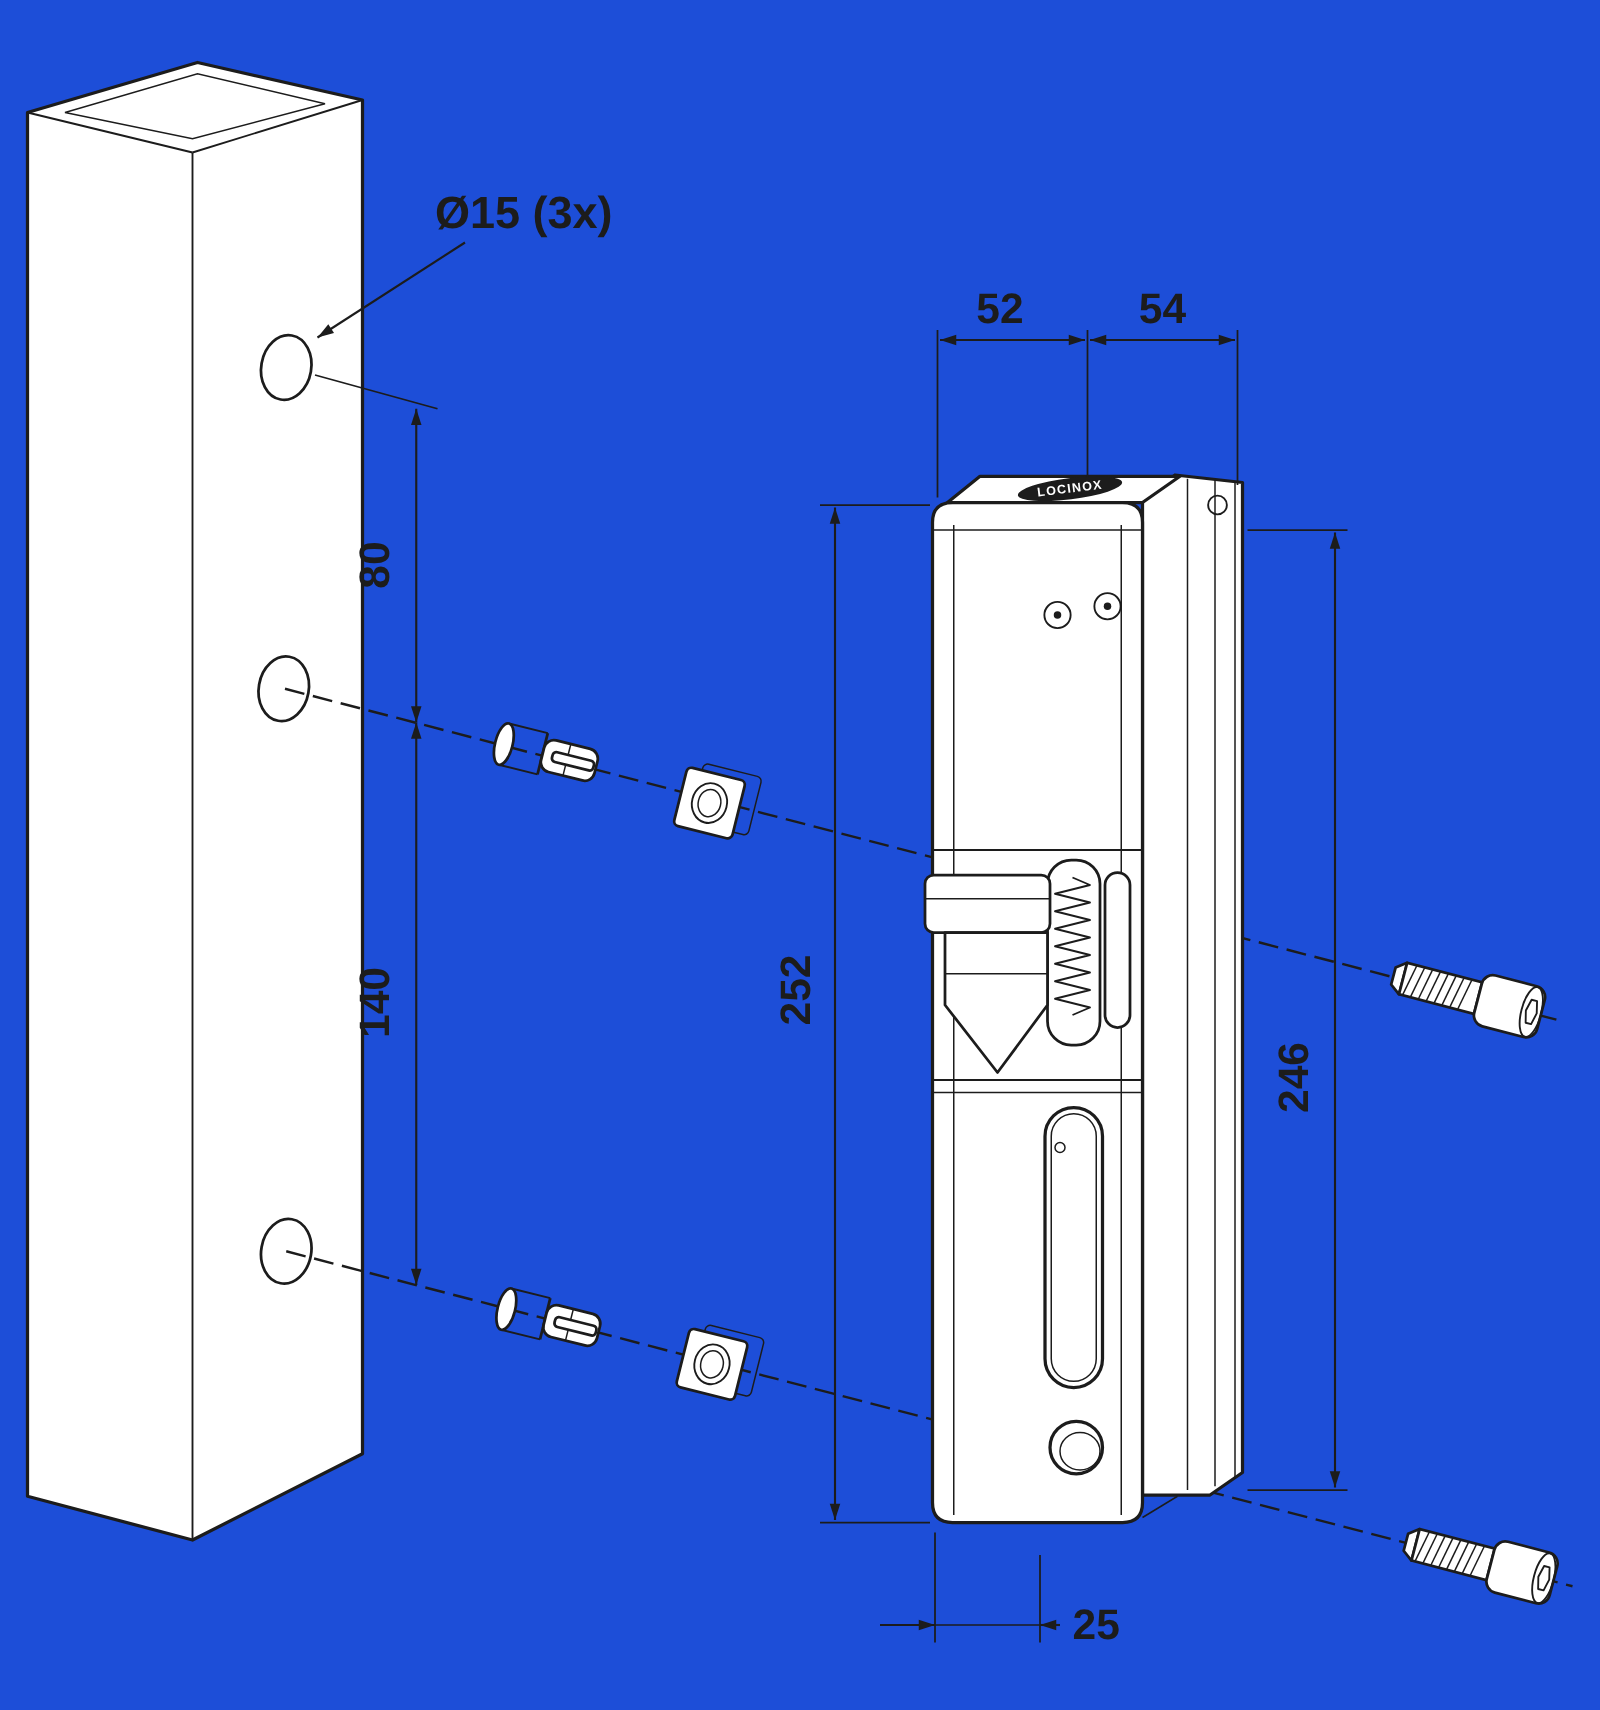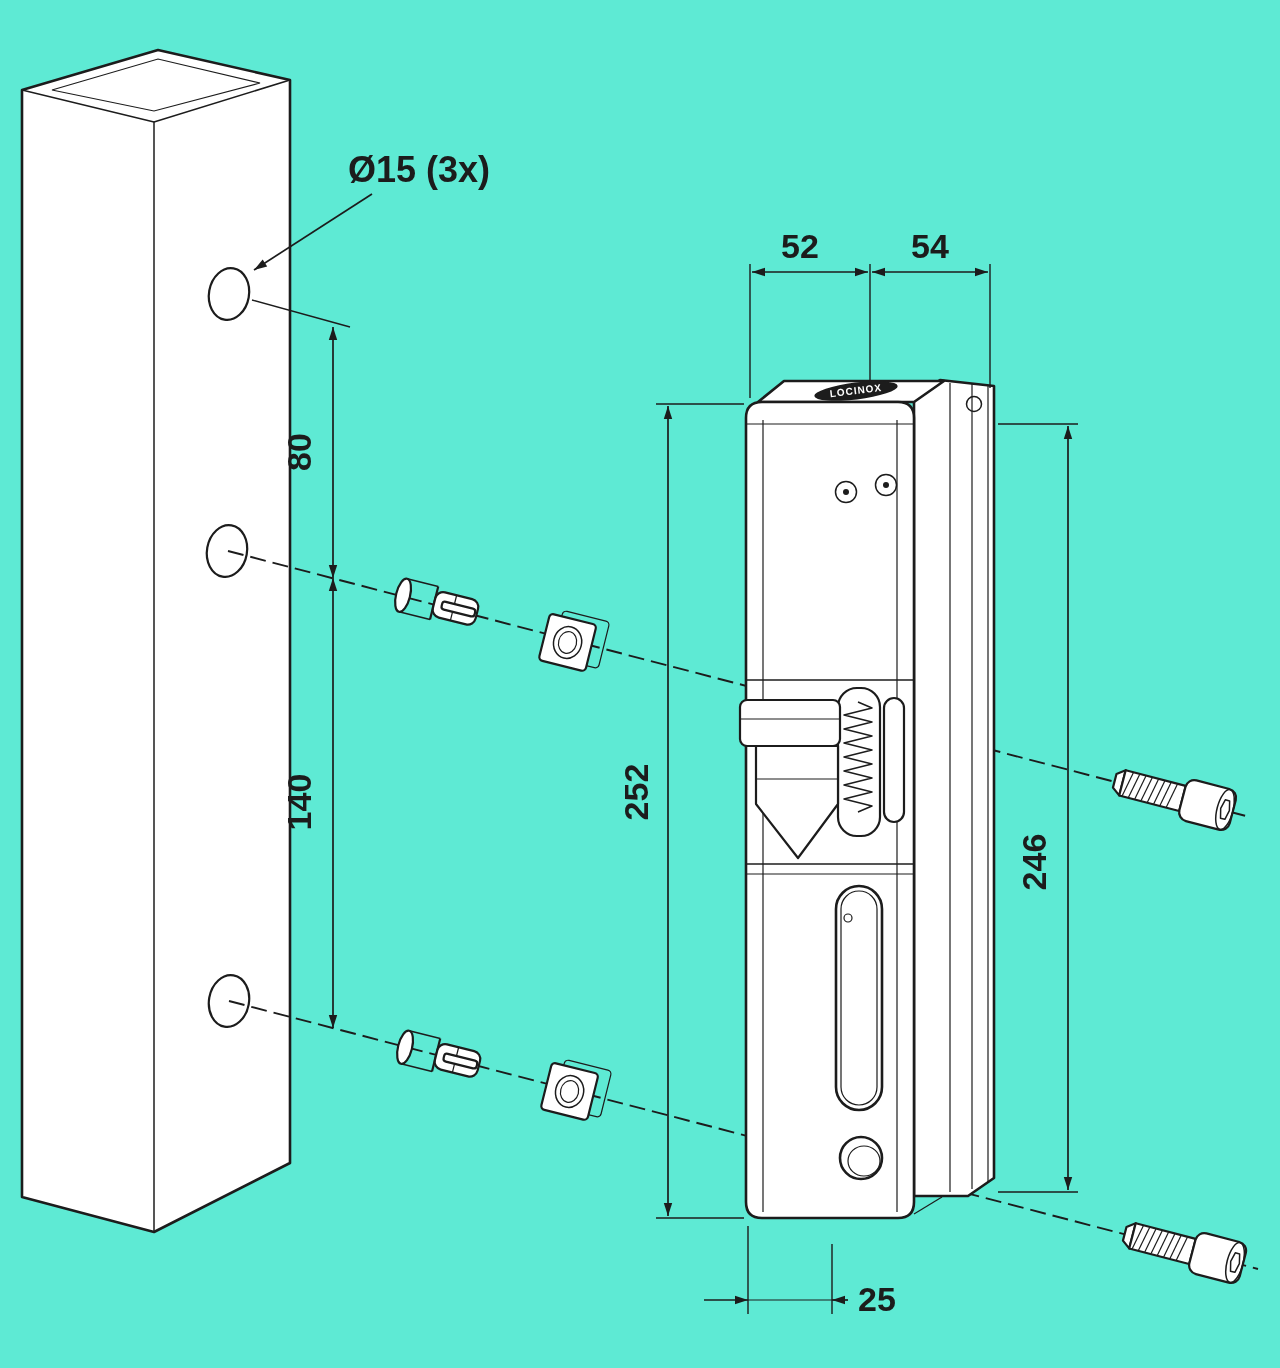--- a/index.html
+++ b/index.html
@@ -1,17 +1,17 @@
 <!DOCTYPE html>
 <html><head>
 <meta charset="utf-8">
 <style>
   html,body{margin:0;padding:0;background:#ffffff;}
   #stage{
-    position:relative;width:1280px;height:1368px;background:#5eead4;
+    position:relative;width:1280px;height:1368px;background:#1d4ed8;
     font-family:"Liberation Sans", sans-serif;overflow:hidden;
   }
   svg{display:block;}
   .outline{fill:#ffffff;stroke:#1c1c1c;stroke-width:2.6;stroke-linejoin:round;}
   .part{fill:#ffffff;stroke:#1c1c1c;stroke-width:2.2;stroke-linejoin:round;}
   .detail{fill:none;stroke:#1c1c1c;stroke-width:1.5;stroke-linejoin:round;}
   .hairline{fill:none;stroke:#1c1c1c;stroke-width:1.2;}
   .dim{fill:none;stroke:#1c1c1c;stroke-width:1.7;}
   .ext{fill:none;stroke:#1c1c1c;stroke-width:1.4;}
   .axis{fill:none;stroke:#1c1c1c;stroke-width:1.9;stroke-dasharray:16 7;}

